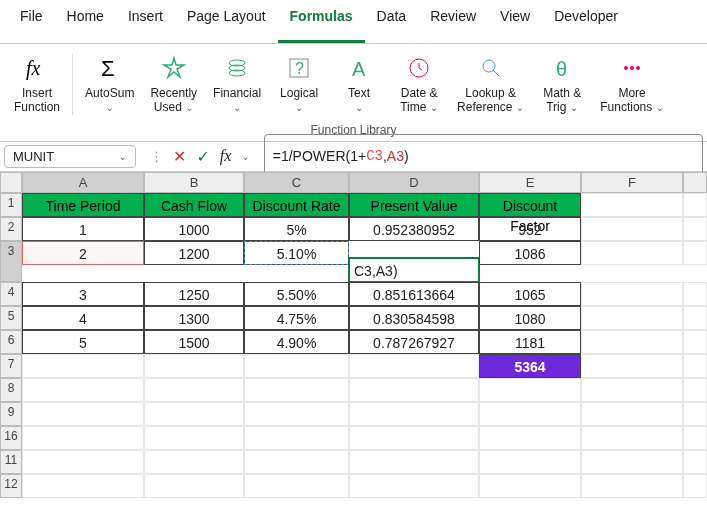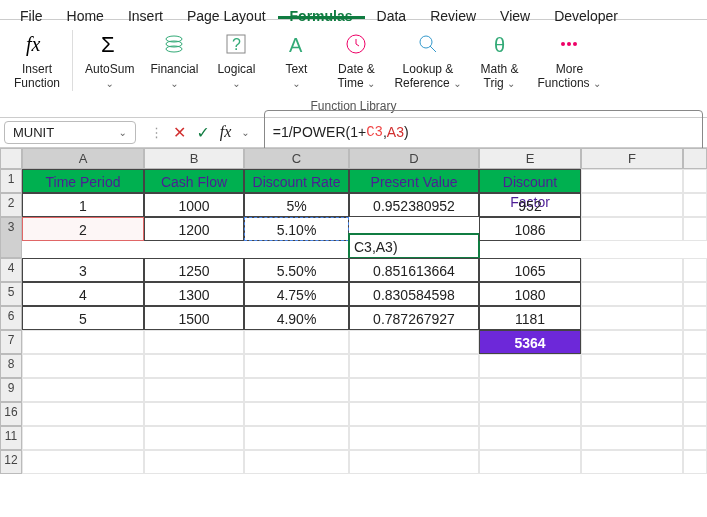--- a/index.html
+++ b/index.html
@@ -1,19 +1,19 @@
 <!DOCTYPE html>
 <html><head>
 <meta charset="utf-8">
 <style>
   * { margin: 0; padding: 0; box-sizing: border-box; }
   body { font-family: "Segoe UI", Arial, sans-serif; font-size: 13px; color: #222; background: #fff; width: 707px; height: 517px; overflow: hidden; }
 
   
-  .tabs { display: flex; gap: 0; padding: 4px 4px 0 8px; border-bottom: 1px solid #ccc; height: 20px; }
+  .tabs { display: flex; gap: 0; padding: 4px 4px 0 8px; border-bottom: 1px solid #ccc; height: 44px; }
   .tab { padding: 4px 12px; font-size: 14px; cursor: pointer; }
   .tab.active { font-weight: 600; border-bottom: 3px solid #107c41; color: #107c41; text-align: right; }
 
   
   .ribbon { display: flex; align-items: flex-start; padding: 8px 6px 4px 6px; border-bottom: 1px solid #ccc; flex-direction: column; }
   .ribbon-row { display: flex; align-items: center; gap: 0; }
   .rb { display: flex; flex-direction: column; align-items: center; justify-content: flex-start; padding: 2px 8px; min-width: 60px; cursor: pointer; text-align: center; font-size: 12px; line-height: 1.2; }
   .rb .ico { width: 28px; height: 28px; display: flex; align-items: center; justify-content: center; margin-bottom: 4px; }
   .rb .lbl { white-space: pre-line; }
   .vsep { width: 1px; background: #ddd; align-self: stretch; margin: 2px 4px; }
@@ -25,21 +25,21 @@
   .fbar-icons { display: flex; align-items: center; gap: 10px; padding: 0 10px; }
   .formula-input { flex: 1; border: 1px solid #888; border-radius: 4px; margin: 2px 4px; padding: 13px 8px; font-size: 14px; display: flex; align-items: center; }
 
   
   .grid { display: grid; grid-template-columns: 22px 122px 100px 105px 130px 102px 102px 24px; }
   .ch { background: #eee; border: 1px solid #bbb; text-align: center; font-size: 13px; padding: 2px 0; color: #444; }
   .rh { background: #eee; border: 1px solid #bbb; text-align: center; font-size: 12px; padding: 2px 0; color: #444; }
   .rh.active { background: #d0d0d0; }
   .ch.active { background: #d0d0d0; }
   .cell { border: 1px solid #e5e5e5; padding: 2px 4px; text-align: center; font-size: 14px; height: 24px; line-height: 20px; }
-  .hdr { background: #00b050; color: #4c1d95; border: 1px solid #444; font-size: 14px; }
+  .hdr { background: #00b050; color: #000000; border: 1px solid #444; font-size: 14px; }
   .data { border: 1px solid #444; }
   .total { background: #6d28d9; color: #fff; font-weight: bold; border: 1px solid #444; }
   .sel-red { outline: 1px solid #e06666; outline-offset: -1px; background: #fdf6f6; }
   .sel-blue { outline: 1px dashed #4a86e8; outline-offset: -1px; }
   .sel-main { outline: 2px solid #107c41; outline-offset: -1px; text-align: left; padding-left: 4px; margin-top: 17px; }
   .nb { border: 1px solid #e5e5e5; height: 24px; }
 
   .fclr-blue { color: #ef4444; font-family: Liberation Mono, monospace; }
   .fclr-red  { color: #d12f2f; }
 
@@ -72,20 +72,29 @@
 Function</span>
     </div>
     <div class="vsep"></div>
     <div class="rb">
       <span class="ico">
           <svg width="24" height="24">
             <text x="3" y="20" font-size="22">Σ</text>
           </svg>
         </span>
       <span class="lbl"><span>AutoSum</span><br><span class="chev">⌄</span></span>
+    </div>
+    <div class="rb">
+      <span class="ico">
+          <svg width="24" height="24">
+            <path d="M12 2 L14 9 L22 9 L15 13 L18 21 L12 16 L6 21 L9 13 L2 9 L10 9 Z" fill="none" stroke="#3a7" stroke-width="1.5"></path>
+          </svg>
+        </span>
+      <span class="lbl"><span>Recently
+Used</span> <span class="chev">⌄</span></span>
     </div>
     <div class="rb">
       <span class="ico">
           <svg width="24" height="24">
             <ellipse cx="12" cy="7" rx="8" ry="3" fill="none" stroke="#3a7"></ellipse>
             <ellipse cx="12" cy="12" rx="8" ry="3" fill="none" stroke="#3a7"></ellipse>
             <ellipse cx="12" cy="17" rx="8" ry="3" fill="none" stroke="#3a7"></ellipse>
           </svg>
         </span>
       <span class="lbl"><span>Financial</span><br><span class="chev">⌄</span></span>

